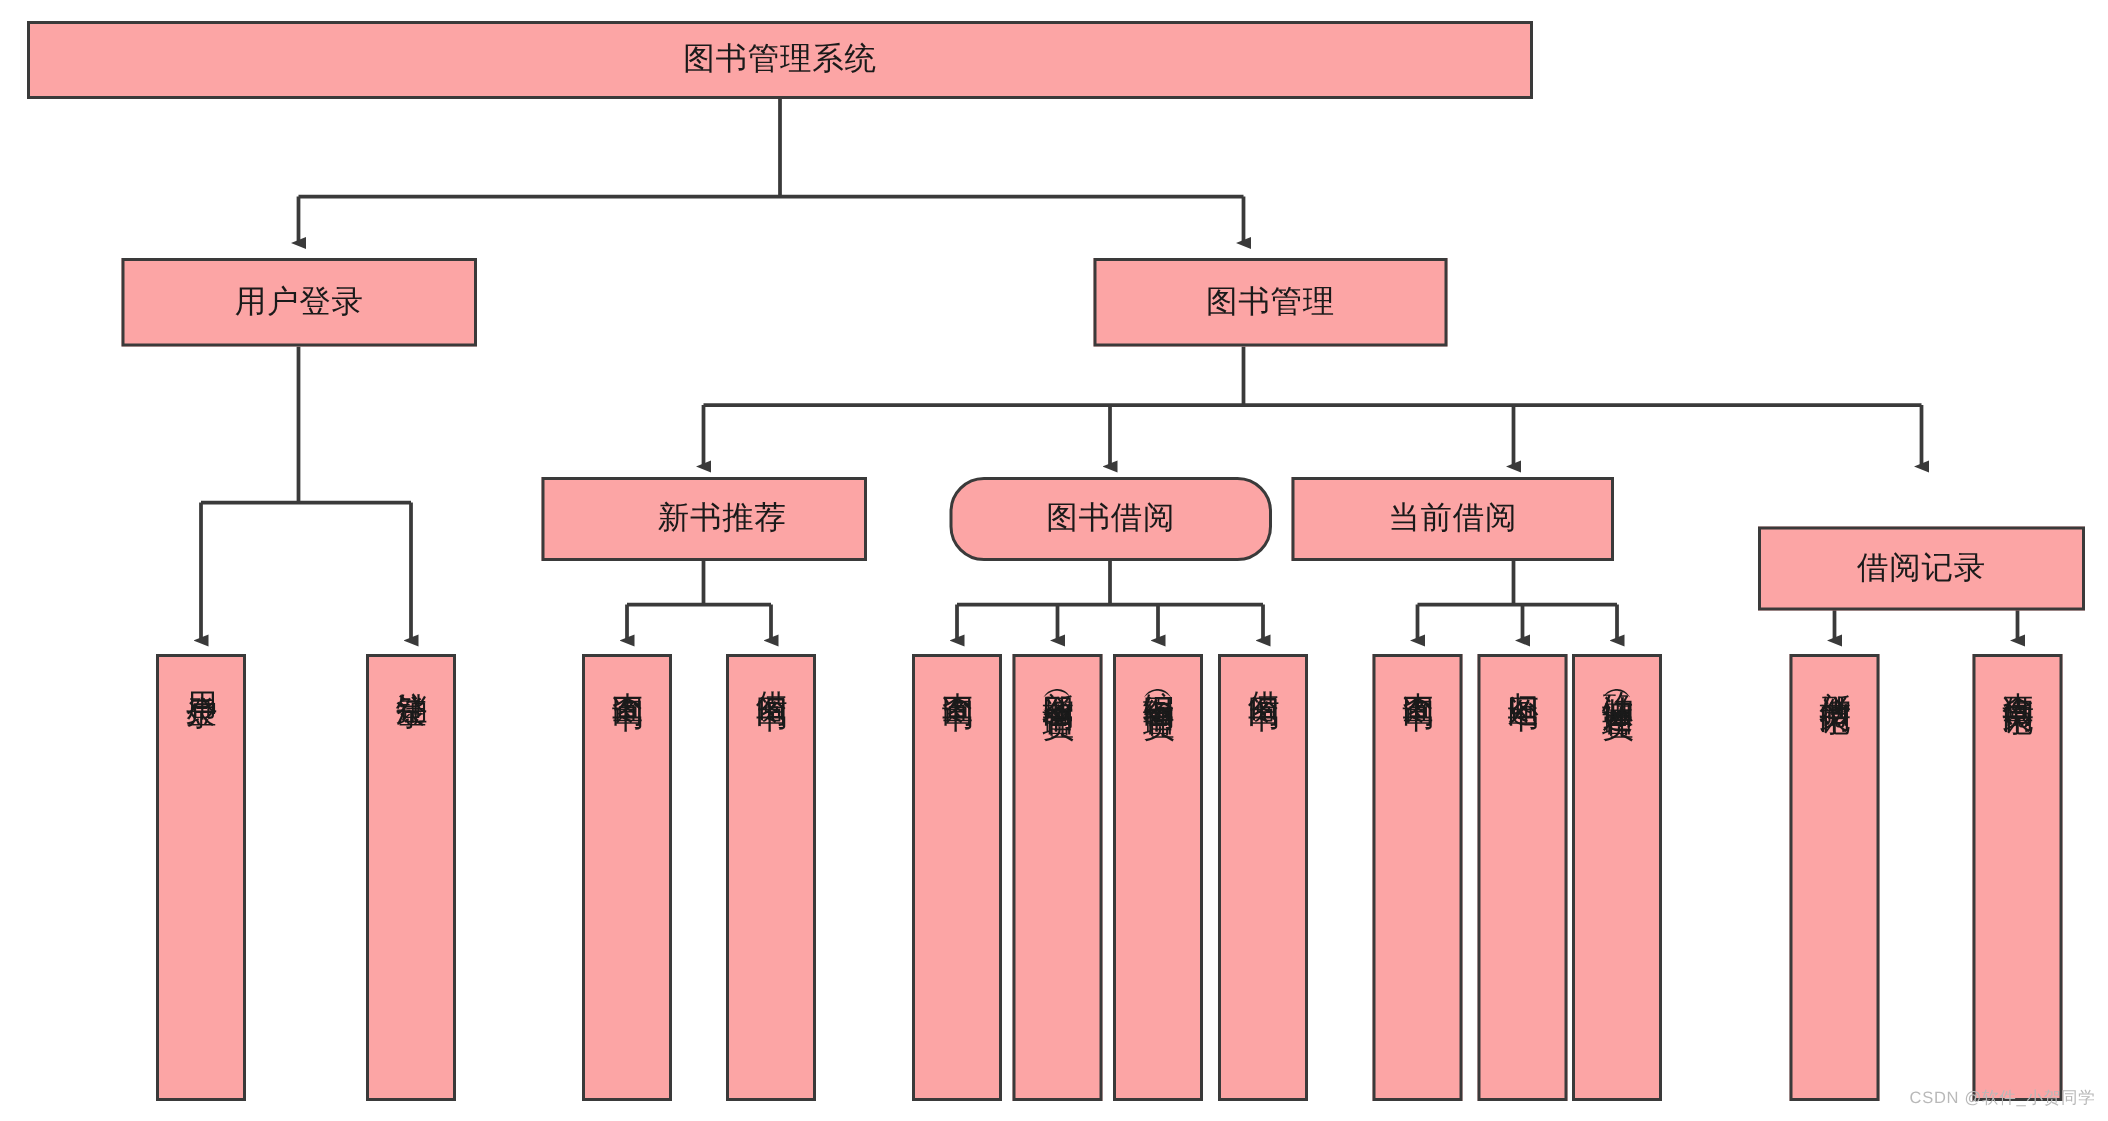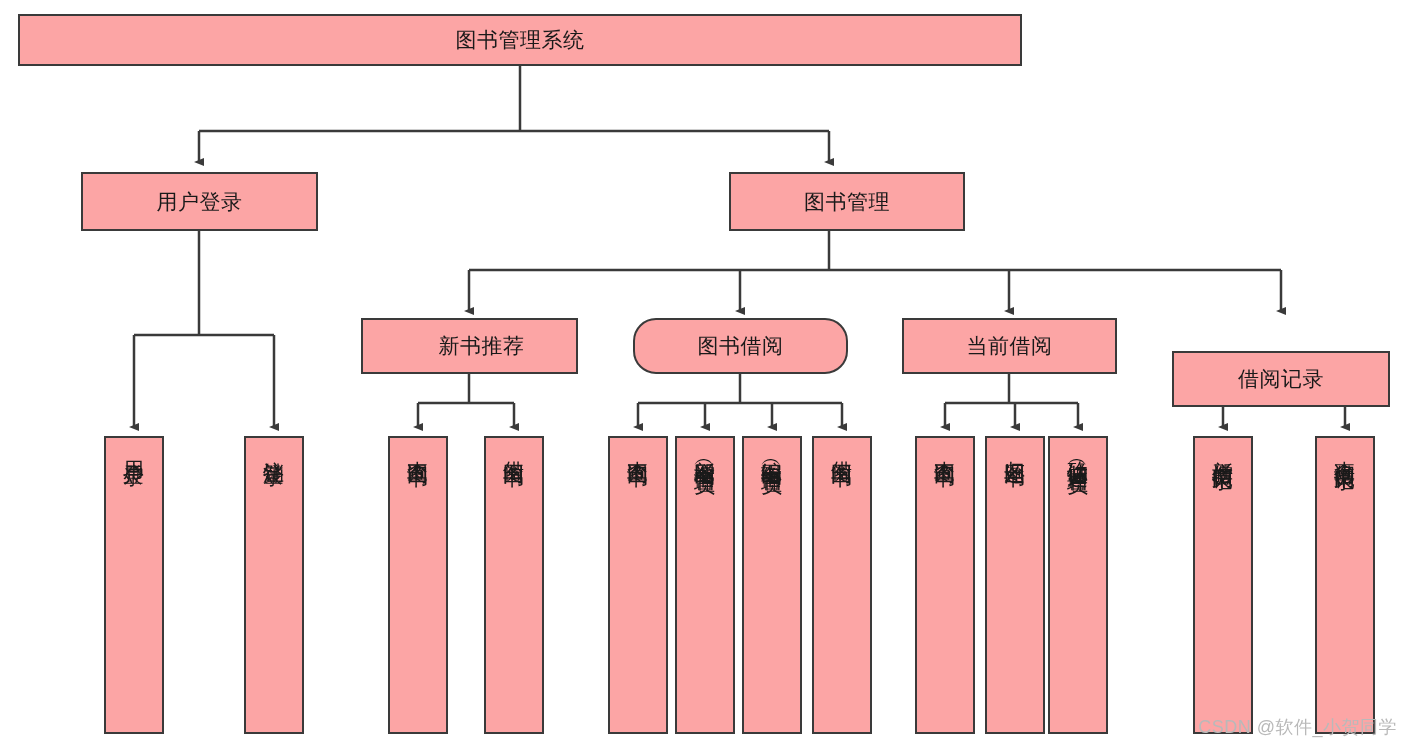--- a/index.html
+++ b/index.html
@@ -57,21 +57,21 @@
     text-orientation: upright;
     font-size: 21px;
     letter-spacing: 2px;
     line-height: 1;
     white-space: nowrap;
   }
   #watermark {
     position: absolute;
     right: 8px;
     bottom: 8px;
-    font-size: 18px;
+    font-size: 11px;
     color: #b9b9b9;
     letter-spacing: 0.5px;
     white-space: nowrap;
     pointer-events: none;
   }
 </style>
 </head>
 <body>
 
 <div id="diagram-root">
@@ -136,21 +136,21 @@
   <div class="node horiz" style="left:711px; top:172px; width:236px; height:59px;margin-left:18px;">
     <span class="node-label">图书管理</span>
   </div>
 
   <div class="node horiz" style="left:361px; top:318px; width:217px; height:56px;padding-left:24px;">
     <span class="node-label">新书推荐</span>
   </div>
   <div class="node horiz" style="left:633px; top:318px; width:215px; height:56px;border-radius:23px;">
     <span class="node-label">图书借阅</span>
   </div>
-  <div class="node horiz" style="left:902px; top:318px; width:215px; height:56px;">
+  <div class="node horiz" style="left:861px; top:318px; width:215px; height:56px;">
     <span class="node-label">当前借阅</span>
   </div>
   <div class="node horiz" style="left:1172px; top:318px; width:218px; height:56px;margin-top:33px;">
     <span class="node-label">借阅记录</span>
   </div>
 
   <div class="node vert" style="left:104px; top:436px; width:60px; height:298px;">
     <span class="node-label">用户登录</span>
   </div>
   <div class="node vert" style="left:244px; top:436px; width:60px; height:298px;">

